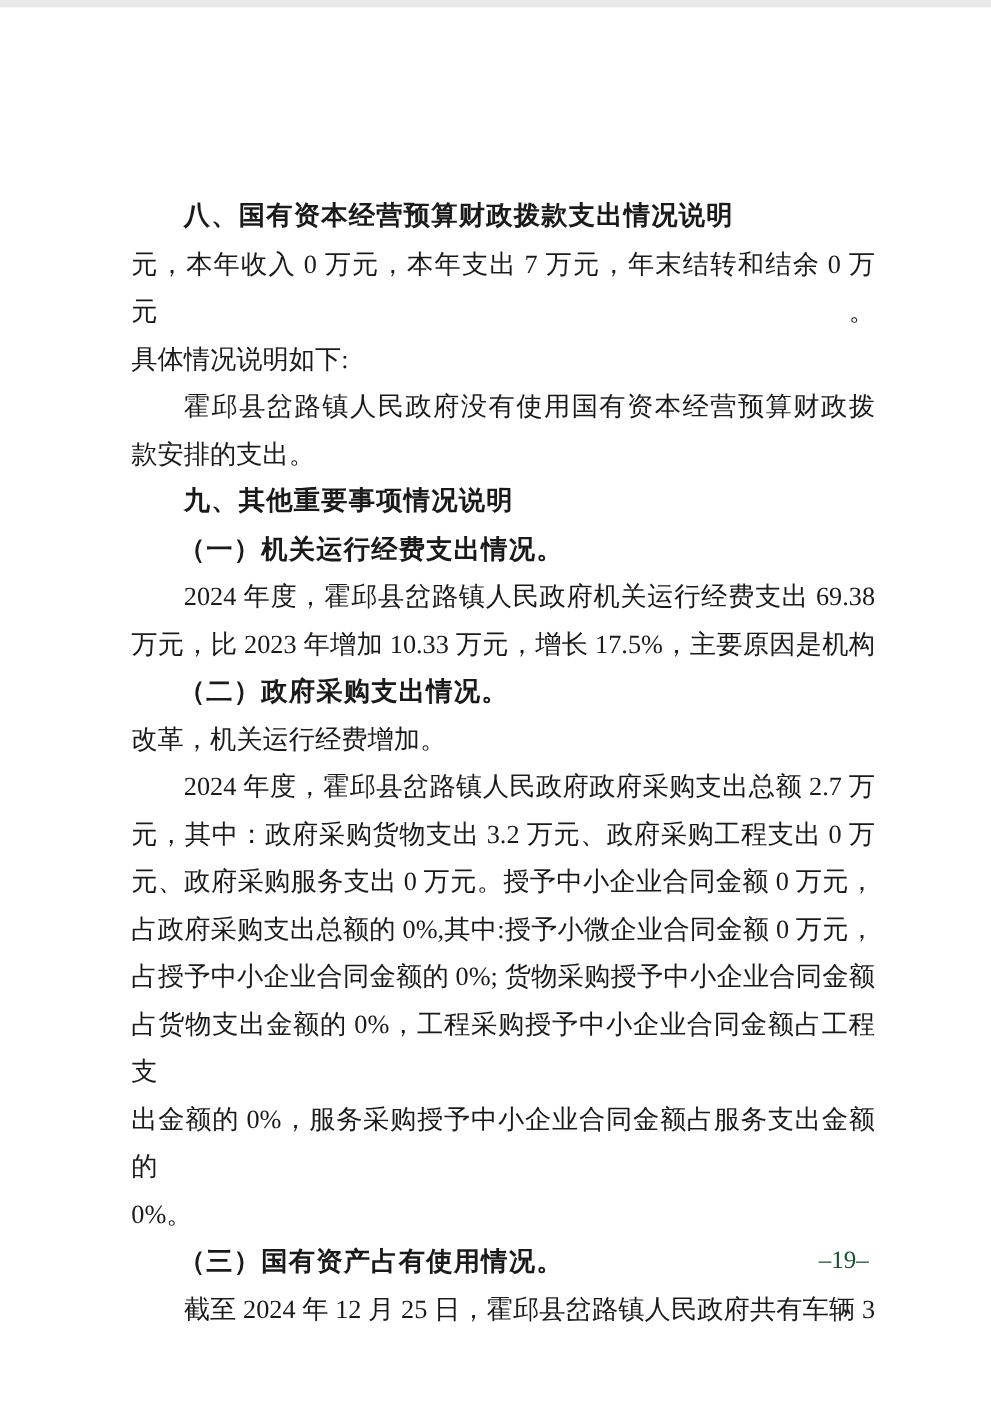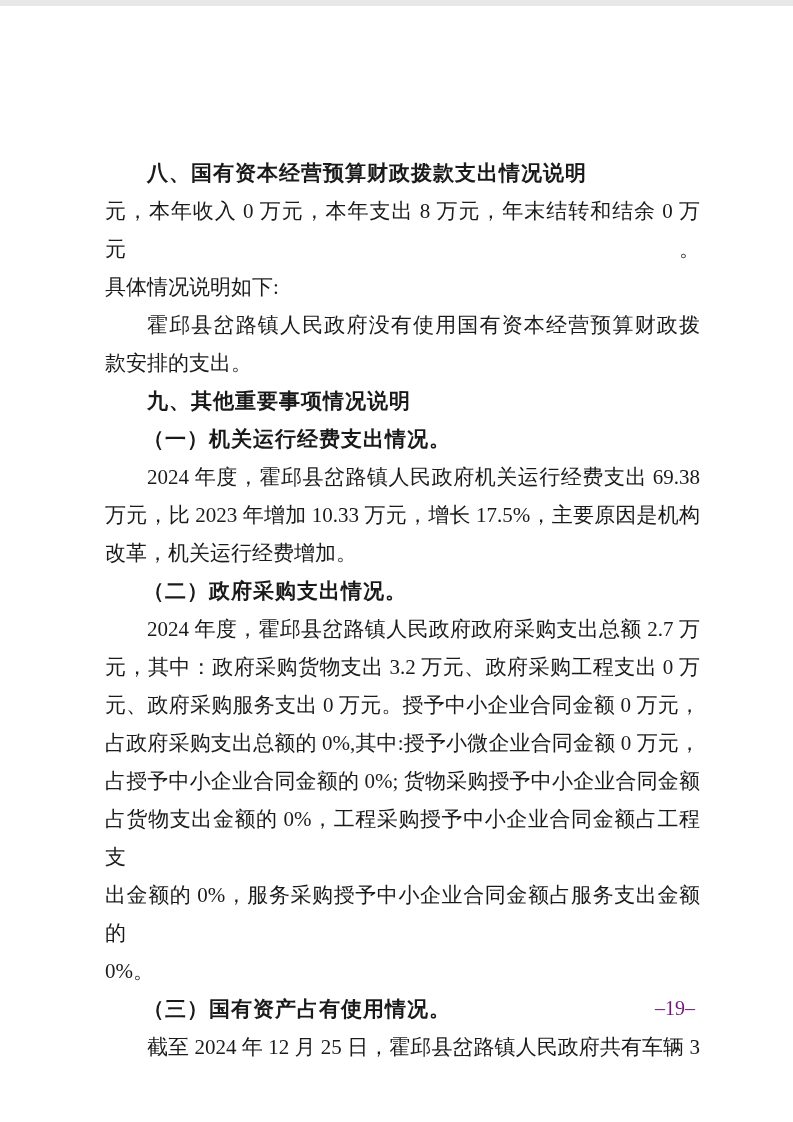--- a/index.html
+++ b/index.html
@@ -51,47 +51,47 @@
     letter-spacing: 1px;
   }
   .page-number {
     position: absolute;
     top: 989px;
     right: 98px;
     font-size: 20px;
     line-height: 26px;
     text-align: right;
     font-family: "Liberation Serif", "DejaVu Serif", serif;
-    color: #701a75;
+    color: #14532d;
   }
 </style>
 </head>
 <body>
 
 <div class="page">
 
   <main class="content">
 
     <div class="line h1 ind">八、国有资本经营预算财政拨款支出情况说明</div>
 
-    <div class="line jfull">元，本年收入 0 万元，本年支出 8 万元，年末结转和结余 0 万元。</div>
+    <div class="line jfull">元，本年收入 0 万元，本年支出 7 万元，年末结转和结余 0 万元。</div>
     <div class="line">具体情况说明如下:</div>
 
     <div class="line ind jfull">霍邱县岔路镇人民政府没有使用国有资本经营预算财政拨</div>
     <div class="line">款安排的支出。</div>
 
     <div class="line h1 ind">九、其他重要事项情况说明</div>
 
     <div class="line h2 ind2">（一）机关运行经费支出情况。</div>
 
     <div class="line ind jfull">2024 年度，霍邱县岔路镇人民政府机关运行经费支出 69.38</div>
     <div class="line jfull">万元，比 2023 年增加 10.33 万元，增长 17.5%，主要原因是机构</div>
+    <div class="line h2 ind2">（二）政府采购支出情况。</div>
+
     <div class="line">改革，机关运行经费增加。</div>
-
-    <div class="line h2 ind2">（二）政府采购支出情况。</div>
 
     <div class="line ind jfull">2024 年度，霍邱县岔路镇人民政府政府采购支出总额 2.7 万</div>
     <div class="line jfull">元，其中：政府采购货物支出 3.2 万元、政府采购工程支出 0 万</div>
     <div class="line jfull">元、政府采购服务支出 0 万元。授予中小企业合同金额 0 万元，</div>
     <div class="line jfull">占政府采购支出总额的 0%,其中:授予小微企业合同金额 0 万元，</div>
     <div class="line jfull">占授予中小企业合同金额的 0%; 货物采购授予中小企业合同金额</div>
     <div class="line jfull">占货物支出金额的 0%，工程采购授予中小企业合同金额占工程支</div>
     <div class="line jfull">出金额的 0%，服务采购授予中小企业合同金额占服务支出金额的</div>
     <div class="line">0%。</div>
 

